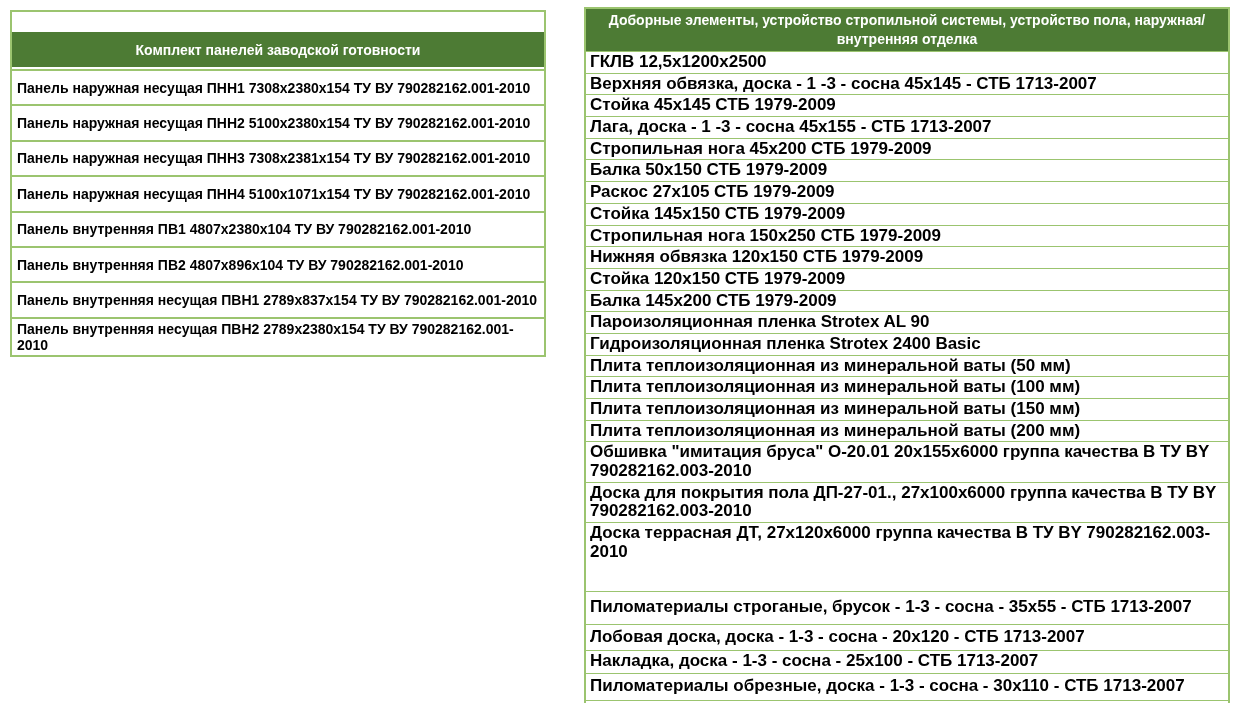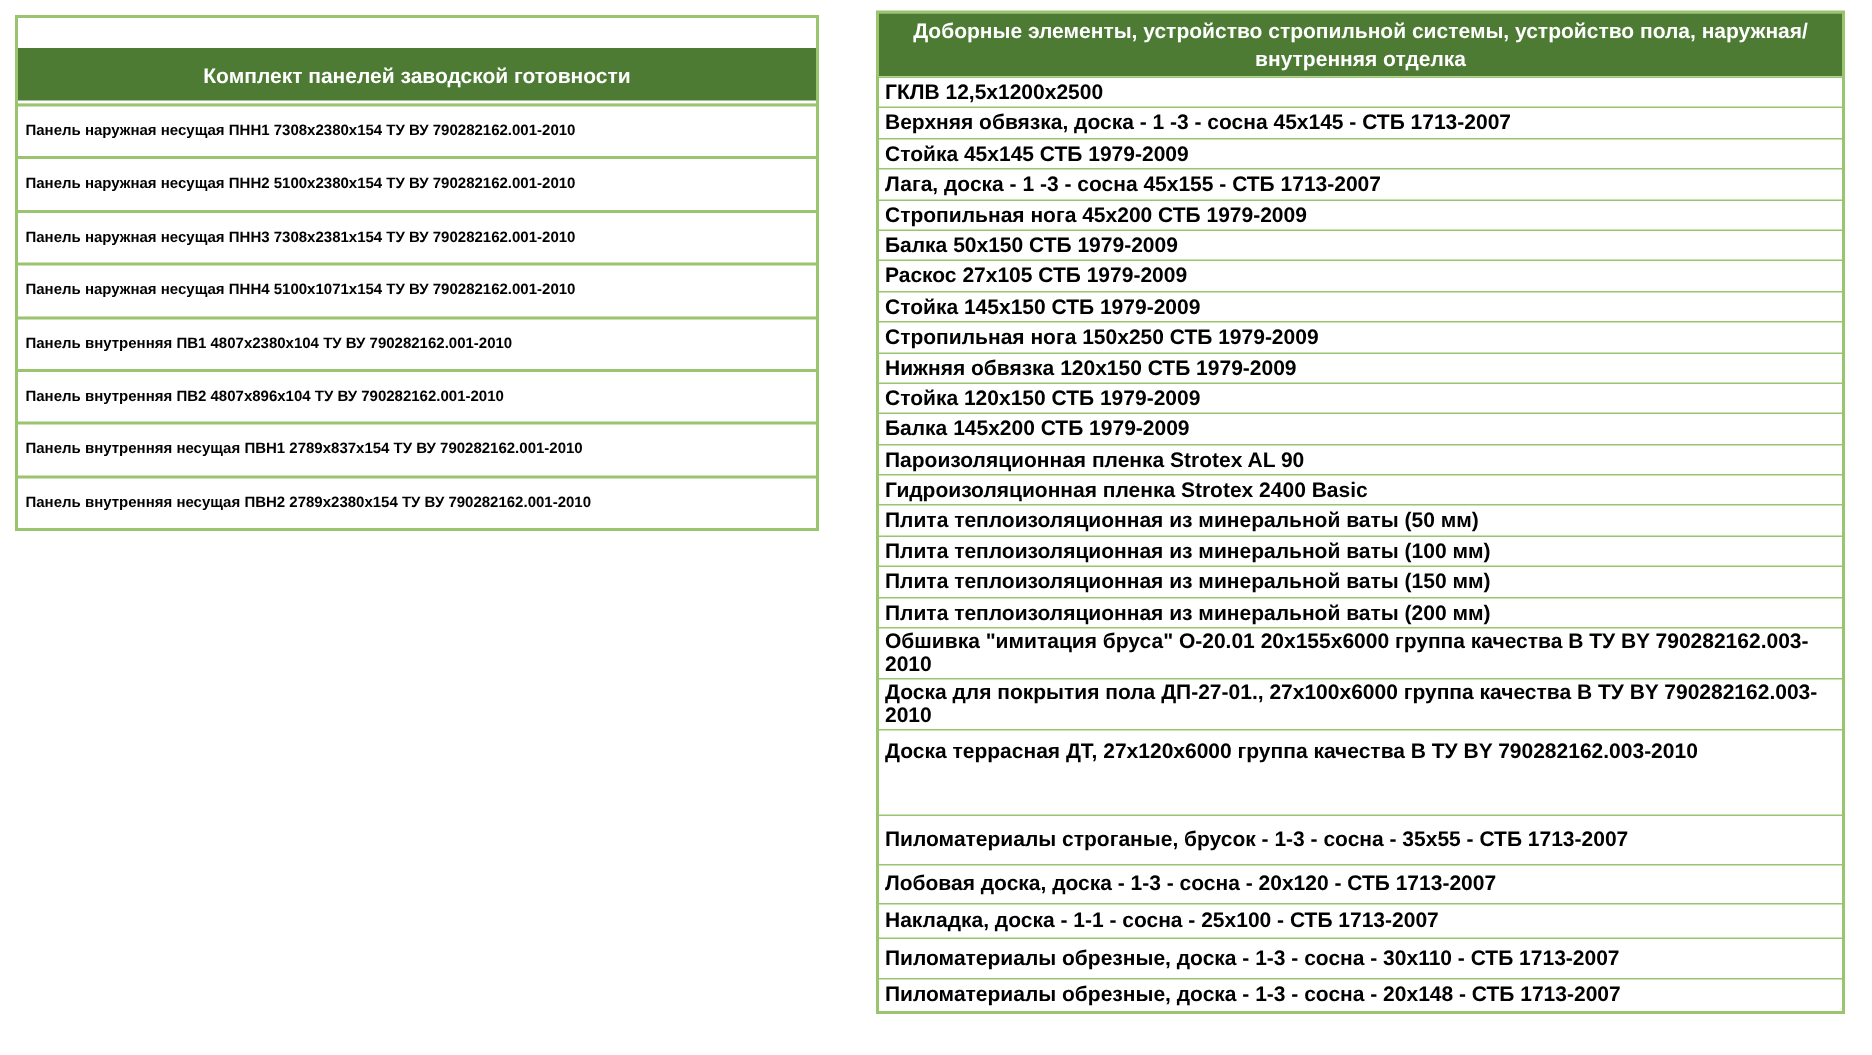--- a/index.html
+++ b/index.html
@@ -51,37 +51,37 @@
   .left-table { left: 10px; top: 10px; width: 536px; }
   .left-table .thead {
     min-height: 35px;
     font-size: 14px;
     border-bottom: 2px solid #ffffff; 
     padding: 0 8px;
     margin-top: 20px;
   }
   .left-table .row {
     min-height: 35.4px;
-    font-size: 10px;
+    font-size: 14px;
     padding: 2px 6px 2px 5px;
     line-height: 1.15;
   }
 
   
   .right-table { left: 584px; top: 7px; width: 646px; }
   .right-table .thead {
     min-height: 38px;
     font-size: 14px;
     line-height: 1.35;
     padding: 2px 8px;
   }
   .right-table .thead .title-text { max-width: 600px; }
   .right-table .row {
     min-height: 20.4px;
-    font-size: 14px;
+    font-size: 17px;
     padding: 1px 6px 1px 4px;
     border-top: 1.5px solid var(--border);
     line-height: 1.1;
   }
   
   .right-table .tbody div.row:nth-of-type(21) { min-height: 29px; }
   .right-table .tbody div.row:nth-of-type(22) { min-height: 33px; margin-top: 28px; }
   .right-table .tbody div.row:nth-of-type(23) { min-height: 26px; }
   .right-table .tbody div.row:nth-of-type(24) { min-height: 23px; }
   .right-table .tbody div.row:nth-of-type(25) { min-height: 27px; }
@@ -230,21 +230,21 @@
         <div class="row">
           <span>Пиломатериалы строганые, брусок - 1-3 - сосна - 35х55 - СТБ 1713-2007</span>
         </div>
 
 
         <div class="row">
           <span>Лобовая доска, доска - 1-3 - сосна - 20х120 - СТБ 1713-2007</span>
         </div>
 
         <div class="row">
-          <span>Накладка, доска - 1-1 - сосна - 25х100 - СТБ 1713-2007</span>
+          <span>Накладка, доска - 1-3 - сосна - 25х100 - СТБ 1713-2007</span>
         </div>
 
         <div class="row">
           <span>Пиломатериалы обрезные, доска - 1-3 - сосна - 30х110 - СТБ 1713-2007</span>
         </div>
 
         <div class="row">
           <span>Пиломатериалы обрезные, доска - 1-3 - сосна - 20х148 - СТБ 1713-2007</span>
         </div>
       </div>

